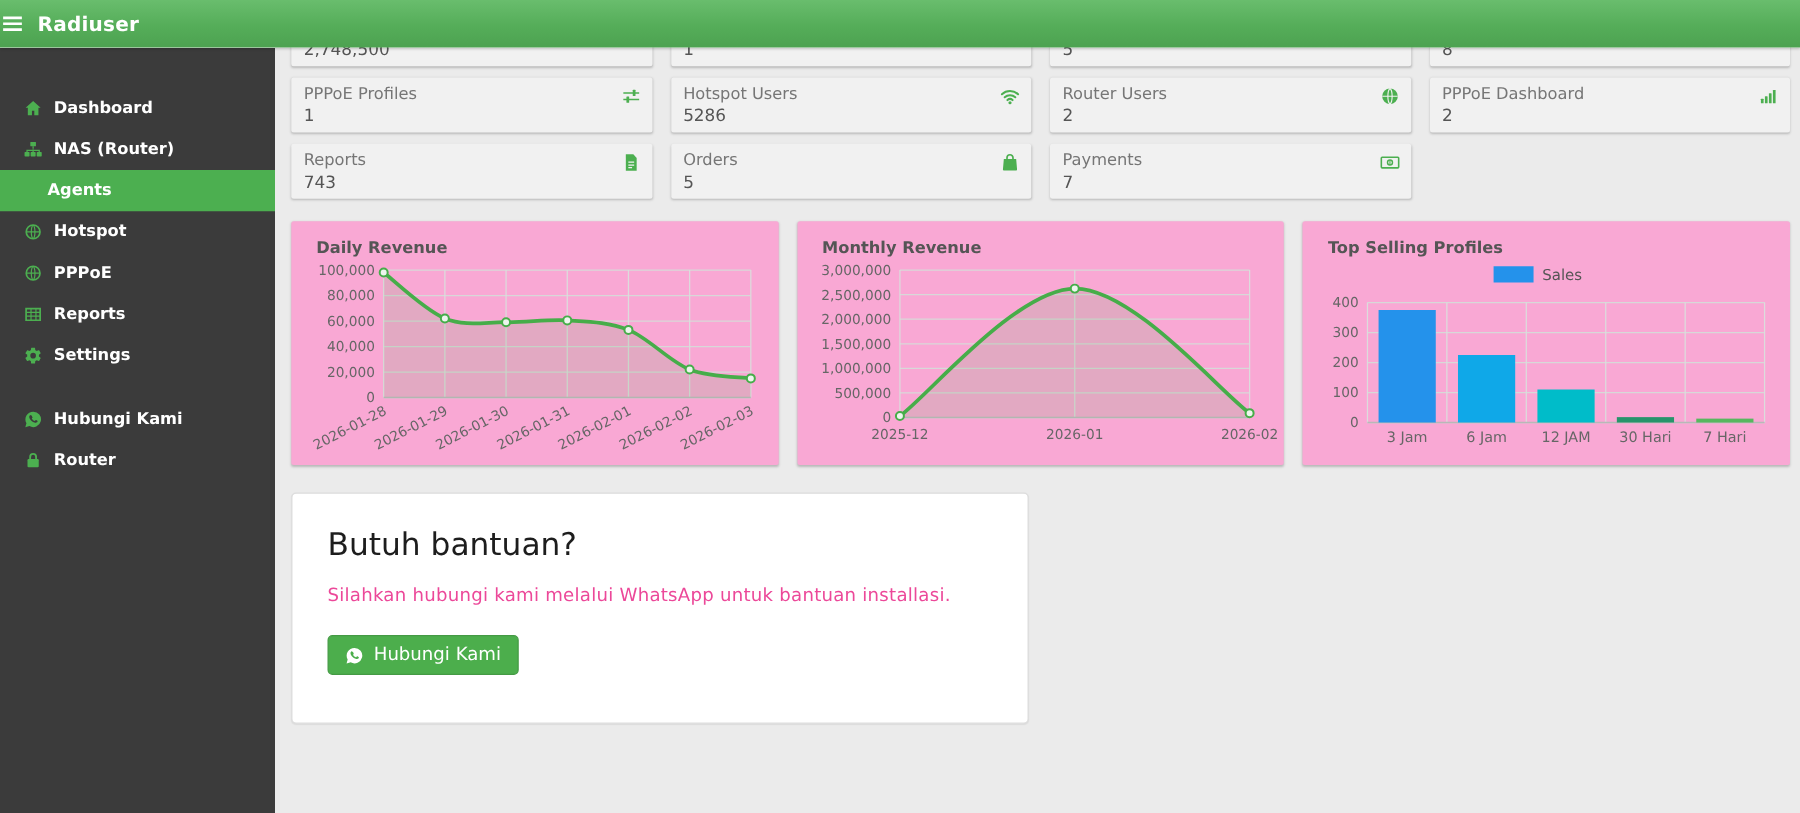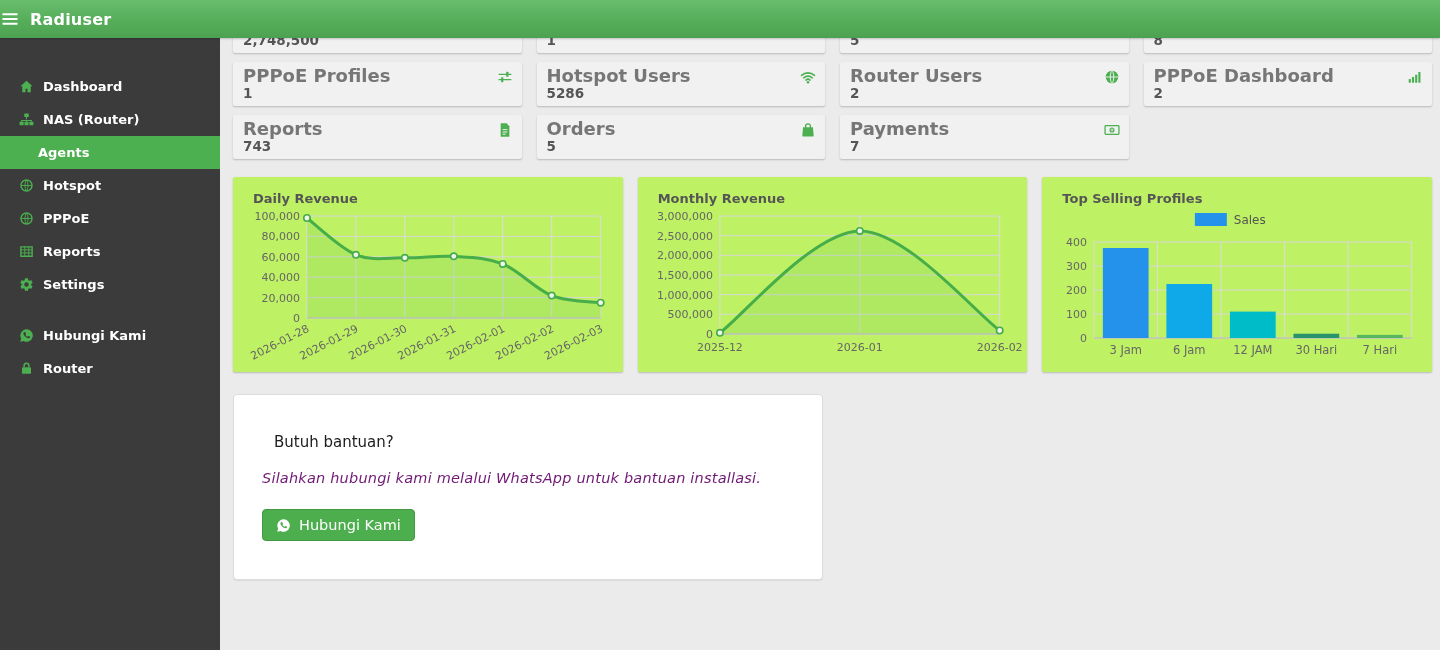--- a/index.html
+++ b/index.html
@@ -36,43 +36,43 @@
   .side-gap { height:18px; }
   
   .main { margin-left:220px; padding:9px 8px 20px 13px; }
   .stats-grid { display:grid; grid-template-columns:repeat(4,1fr); gap:9px 15px; }
   .stat-card {
     position:relative; height:44px;
     background:#f1f1f1; border-radius:2px;
     box-shadow:0 1px 2px rgba(0,0,0,.22);
     padding:6px 10px;
   }
-  .stat-label { color:#767676; font-size:18px; line-height:16px;font-weight:bold; }
-  .stat-value { color:#555; font-size:13.5px; font-weight:bold; margin-top:1px; }
+  .stat-label { color:#767676; font-size:13px; line-height:16px; }
+  .stat-value { color:#555; font-size:13.5px; font-weight:normal; margin-top:1px; }
   .stat-icon { position:absolute; top:7px; right:9px; width:16px; height:16px; color:#4caf50; }
   .stat-icon svg { width:100%; height:100%; }
   
   .charts-grid { display:grid; grid-template-columns:repeat(3,1fr); gap:15px; margin-top:18px; }
   .chart-card {
-    background:#bef264; border-radius:2px; height:195px;
+    background:#f9a8d4; border-radius:2px; height:195px;
     box-shadow:0 1px 2px rgba(0,0,0,.22);
     padding:14px 12px 8px;
   }
   .chart-title { font-size:13px; font-weight:bold; color:#555; margin:0 0 2px 8px; }
   svg.chart { display:block; width:100%; height:150px; overflow:visible; }
   svg.chart text { font-family:"DejaVu Sans","Liberation Sans",sans-serif; }
   
   .help-card {
     width:590px; margin-top:22px;
     background:#fff; border:1px solid #ddd; border-radius:4px;
     box-shadow:0 1px 1px rgba(0,0,0,.07);
     padding:26px 28px 38px;
   }
-  .help-title { font-size:15px; color:#1d1d1d; font-weight:normal; margin:12px; }
-  .help-text { font-size:14.5px; color:#701a75; margin:19px 0 23px; letter-spacing:.2px;font-style:italic; }
+  .help-title { font-size:25px; color:#1d1d1d; font-weight:normal; margin:0; }
+  .help-text { font-size:14.5px; color:#ec4899; margin:19px 0 23px; letter-spacing:.2px; }
   .help-btn {
     display:inline-flex; align-items:center; gap:8px;
     background:#4cae4c; border:1px solid #449a44; border-radius:4px;
     color:#fff; font-size:14.5px; font-family:inherit;
     padding:7px 13px; cursor:pointer;
   }
   .help-btn .icon { width:15px; height:15px; display:inline-flex; }
   .help-btn .icon svg { width:100%; height:100%; }
 </style>
 </head>

